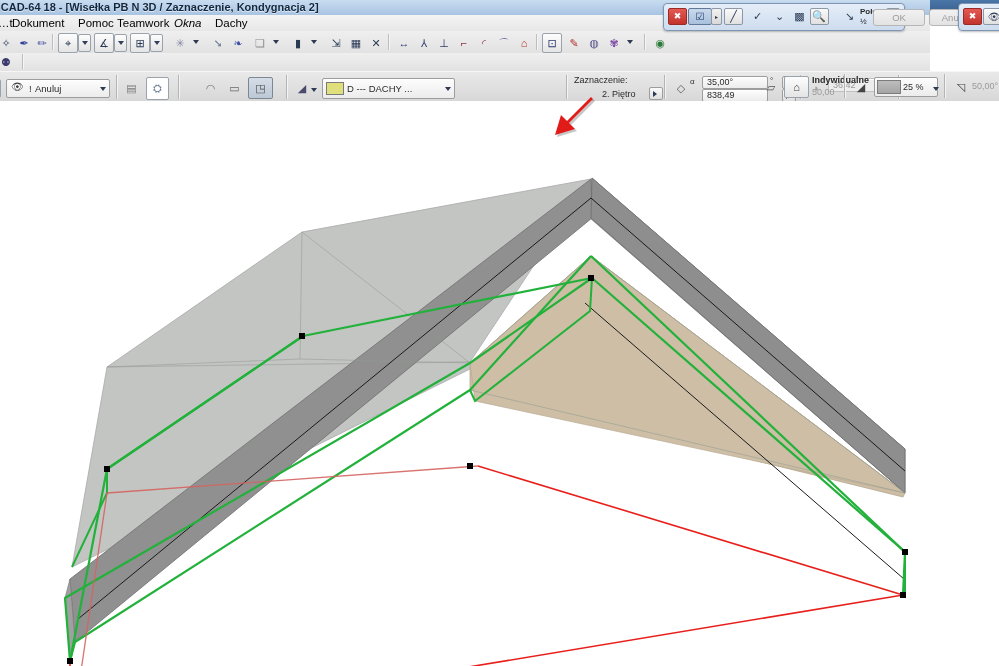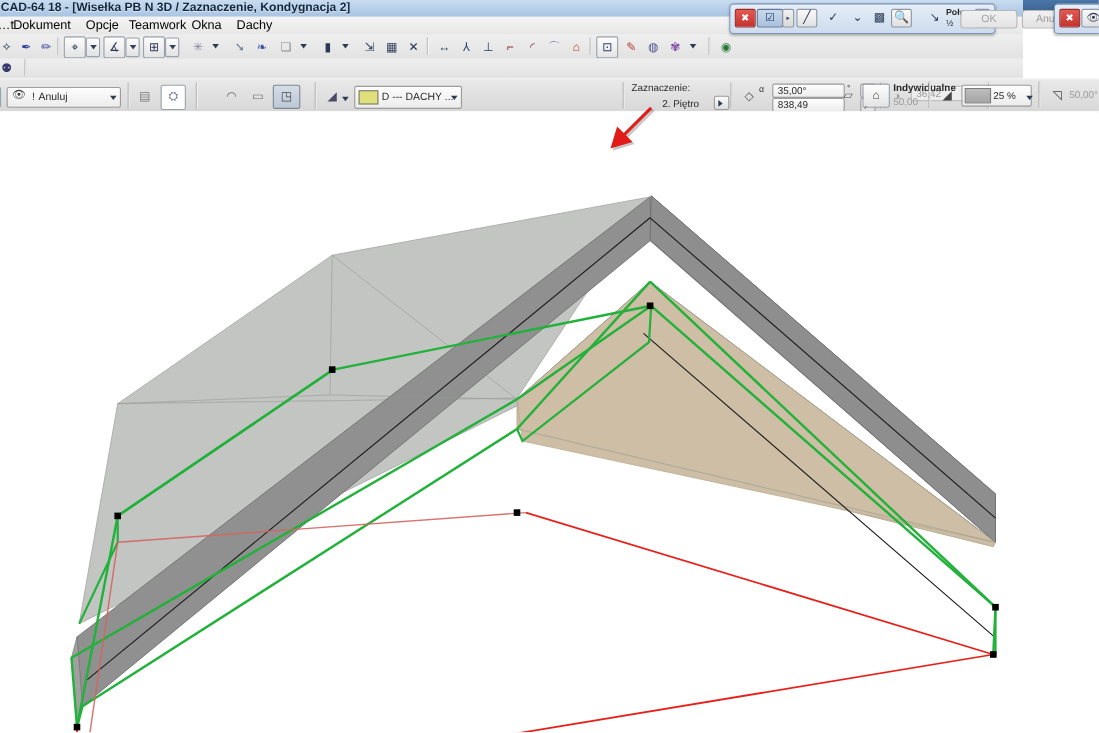--- a/index.html
+++ b/index.html
@@ -132,23 +132,23 @@
 
   <div class="win">
 
     <div class="titlebar">
       <span class="title-text">…hiCAD-64 18 - [Wisełka PB N 3D / Zaznaczenie, Kondygnacja 2]</span>
     </div>
 
     <div class="menubar">
       <span class="menu-item" style="left:24px;">…t</span>
       <span class="menu-item" style="left:38px;">Dokument</span>
-      <span class="menu-item" style="left:104px;">Opcje</span>
+      <span class="menu-item" style="left:104px;">Pomoc</span>
       <span class="menu-item" style="left:143px;">Teamwork</span>
-      <span class="menu-item" style="left:200px;">Okna</span>
+      <span class="menu-item" style="left:200px;font-style:italic;">Okna</span>
       <span class="menu-item" style="left:241px;">Dachy</span>
     </div>
 
     <div class="toolrow tr1">
       <div class="tbtn" style="left:26px;">
           <span class="g">✧</span>
         </div>
       <div class="tbtn" style="left:44px;">
           <span class="g" style="color:#34409a;">✒</span>
         </div>
@@ -277,21 +277,21 @@
           <span class="g" style="color:#4a4a4a;">◳</span>
         </div>
 
       <div class="grpsep" style="left:316px;"></div>
 
       <div class="tbtn" style="left:322px;top:7px;width:18px;height:17px;">
           <span class="g" style="color:#4a4a6a;">◢</span>
         </div>
       <span class="caret" style="left:340px;top:10px;"></span>
 
-      <div class="field" style="left:352px;top:6px;width:96px;height:19px;">
+      <div class="field" style="left:352px;top:6px;width:96px;height:19px;padding-left:35px;">
         <span class="swatch" style="left:3px;top:3px;width:16px;height:11px;background:#dfe07c;"></span>
         <span class="field-lbl" style="left:24px;top:4px;">D --- DACHY ...</span>
         <span class="caret" style="right:1px;top:2px;"></span>
       </div>
 
 
       <div class="grpsep" style="left:596px;"></div>
 
       <span class="field-lbl sml" style="left:604px;top:3px;">Zaznaczenie:</span>
       <span class="field-lbl sml" style="left:632px;top:17px;">2. Piętro</span>

